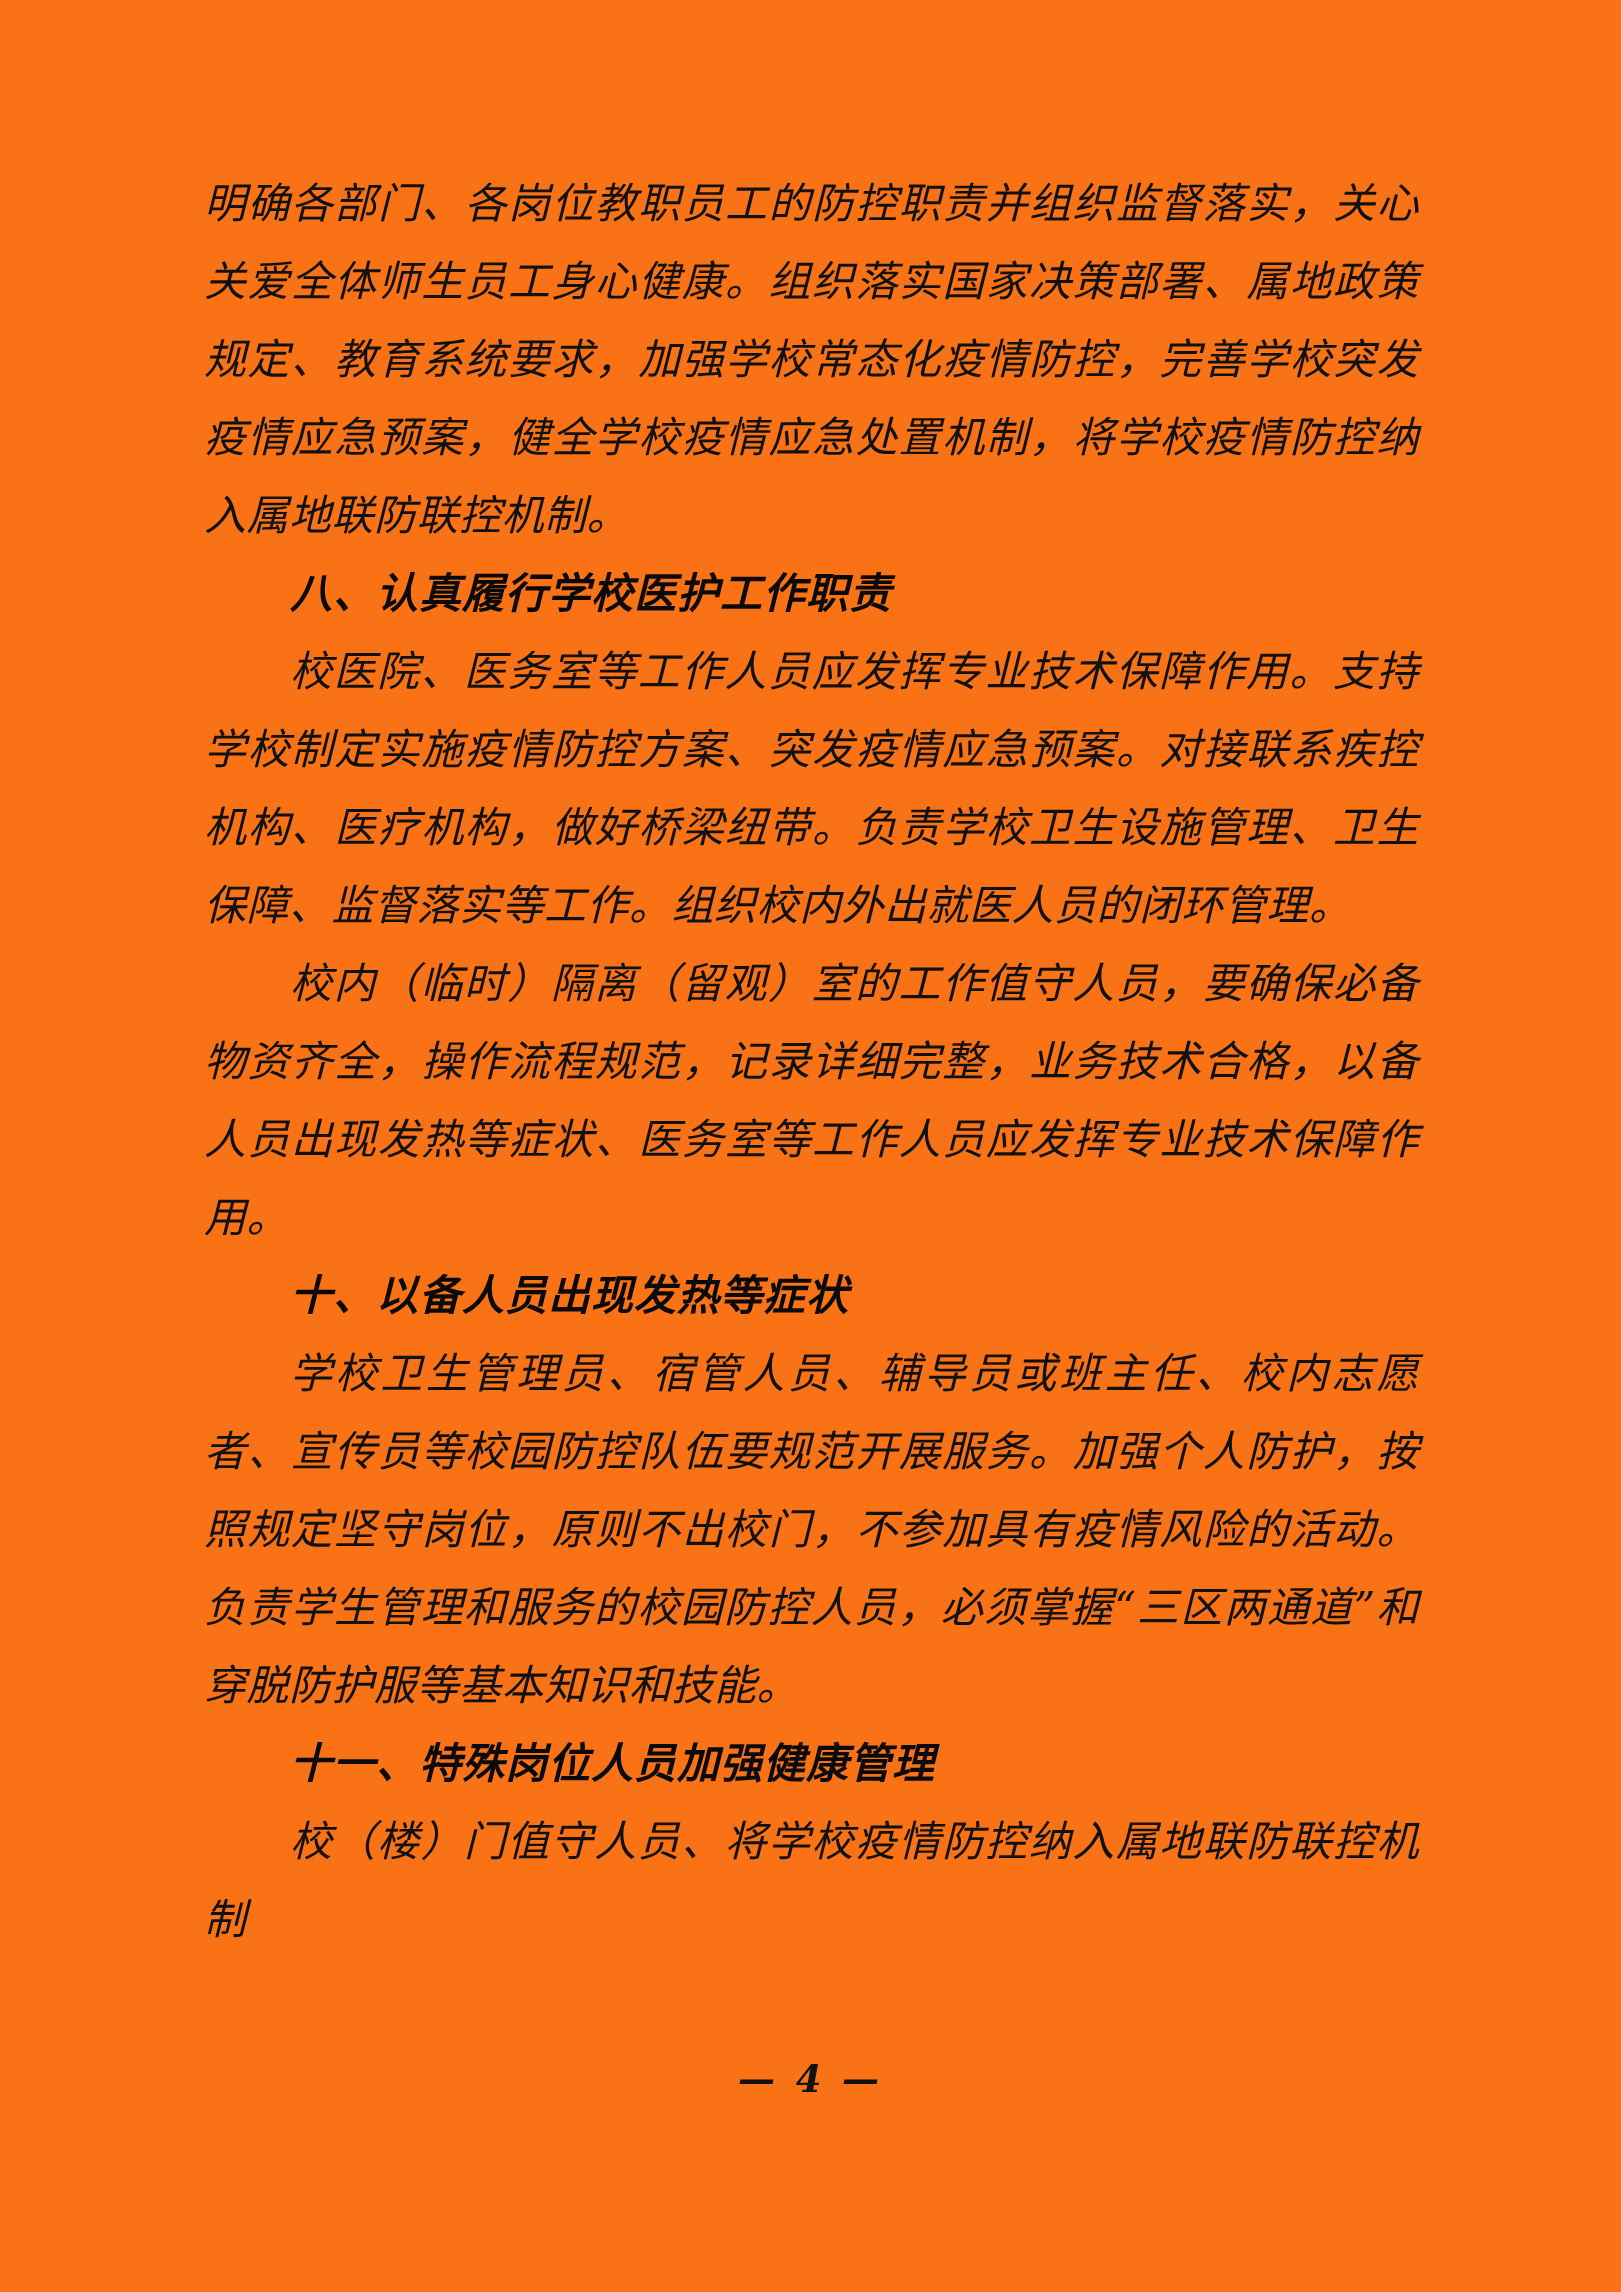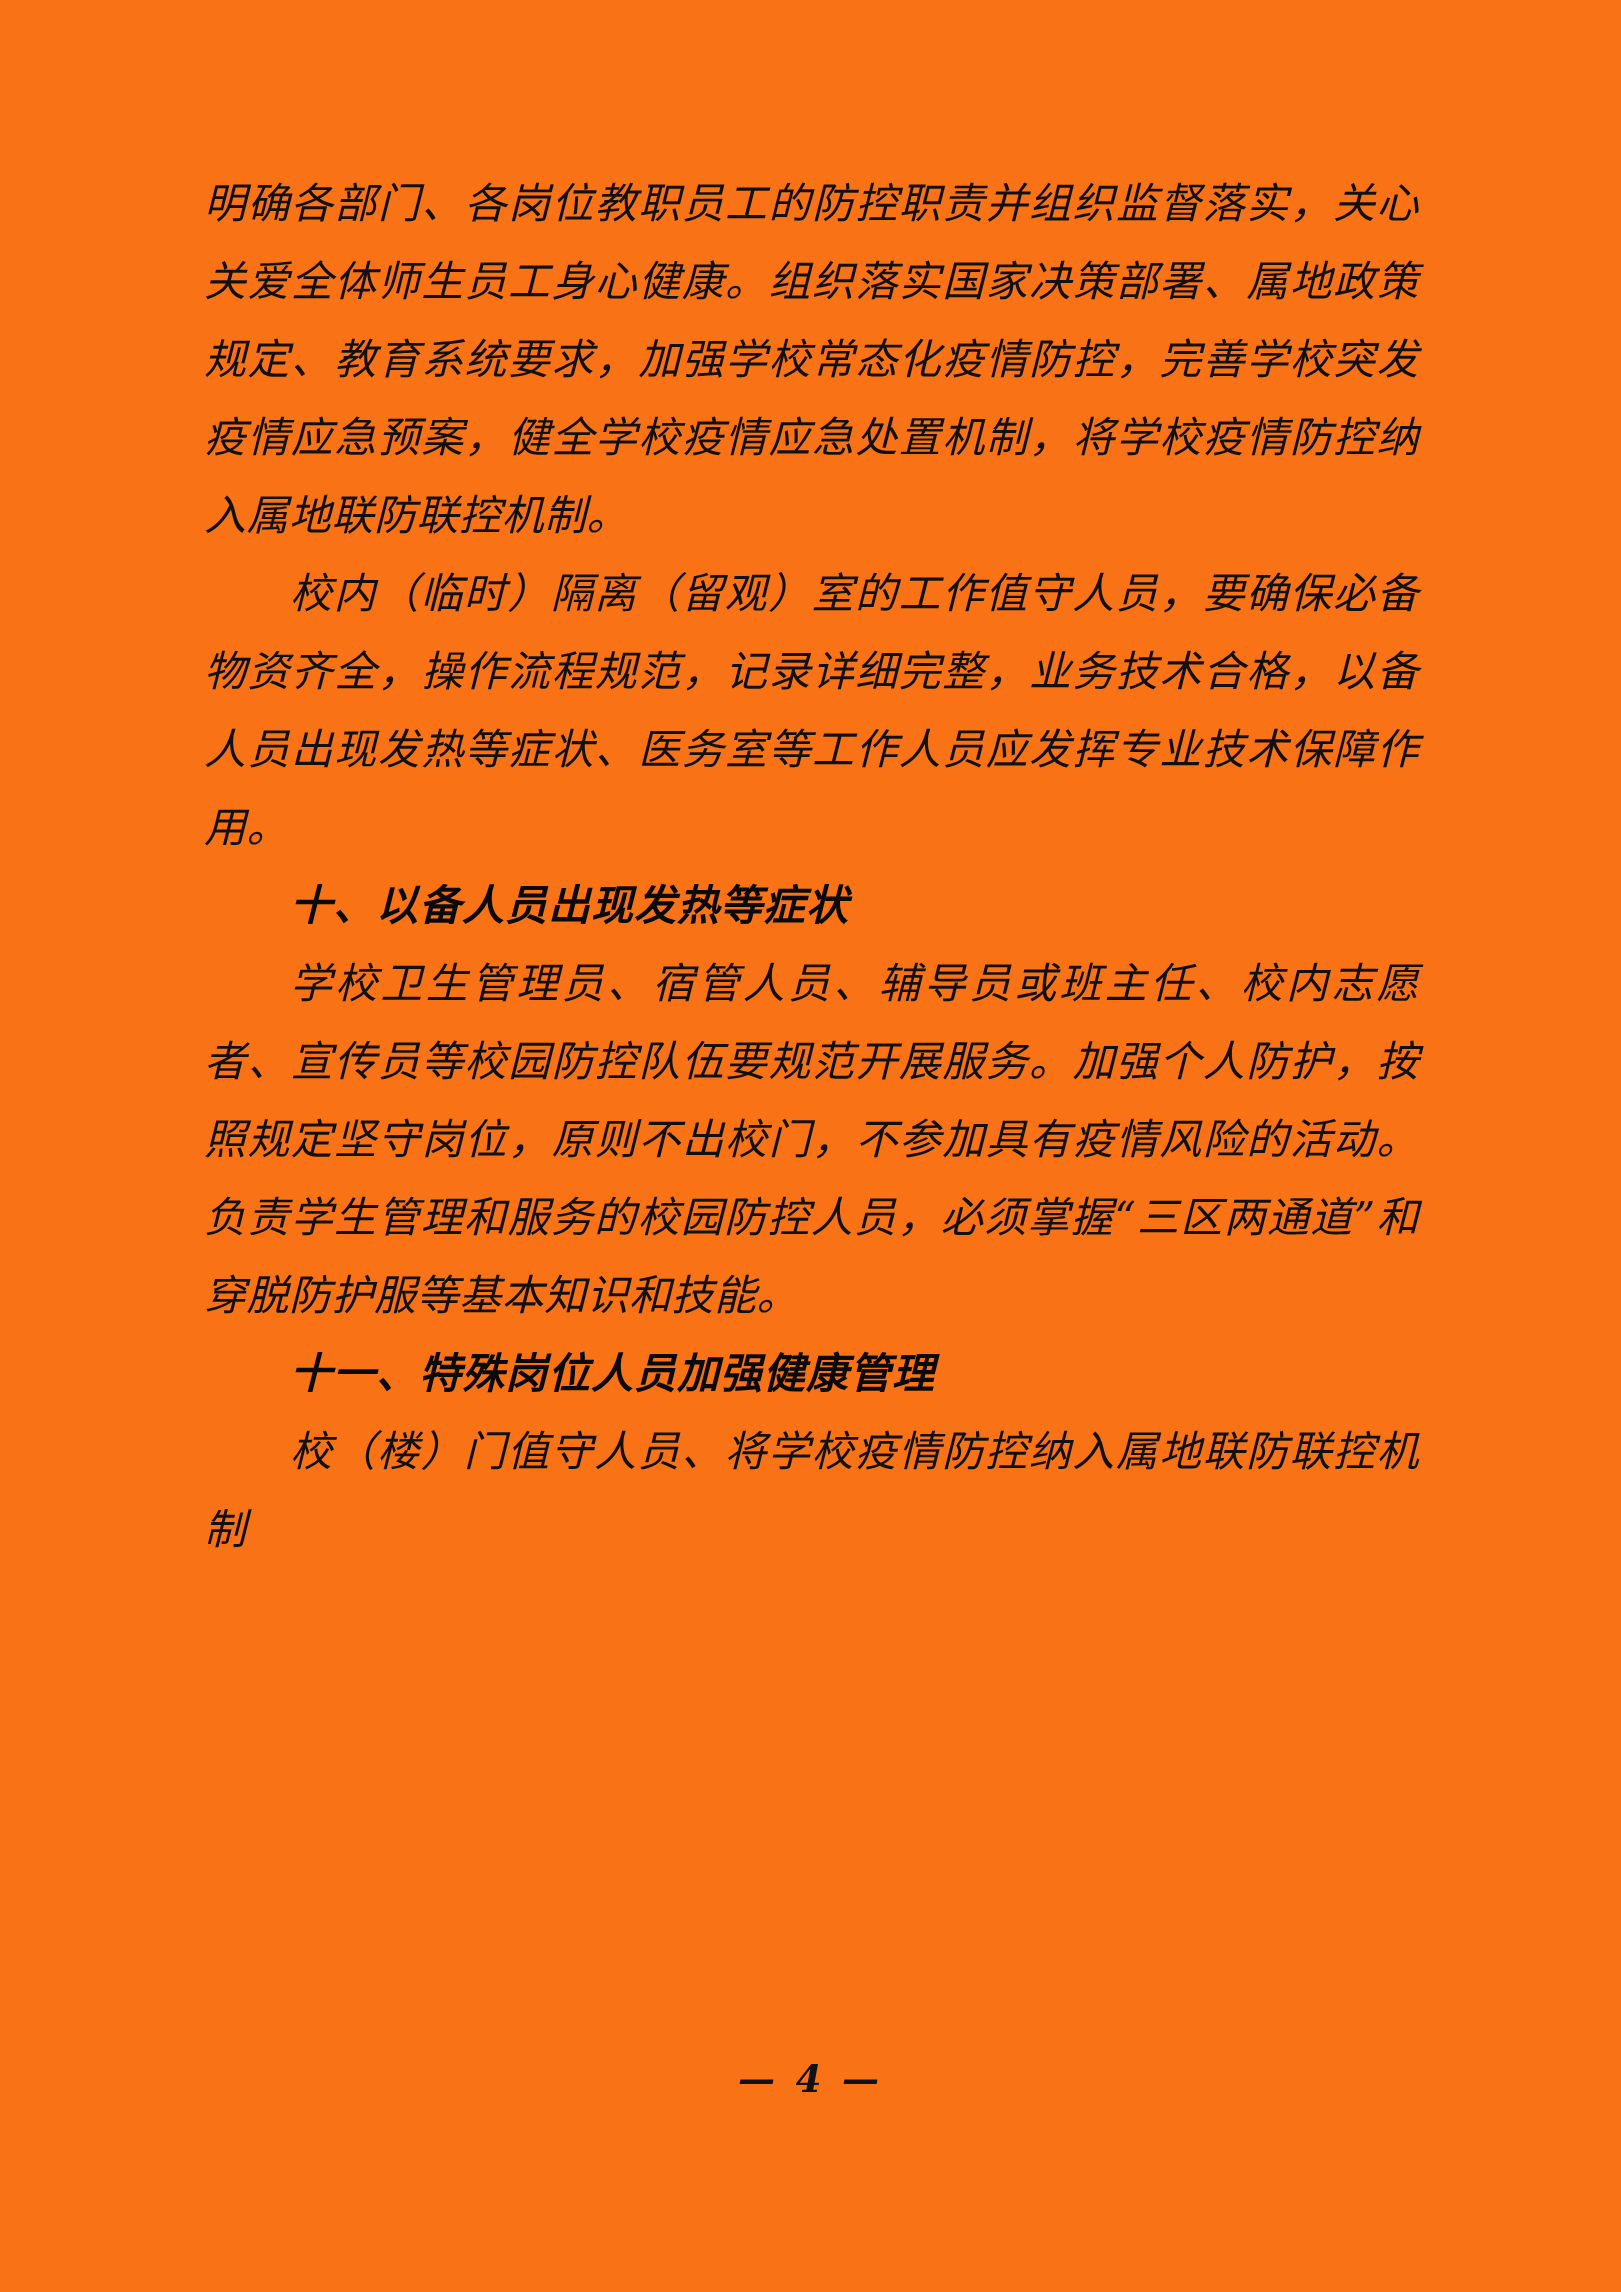--- a/index.html
+++ b/index.html
@@ -72,21 +72,23 @@
 </style>
 </head>
 <body>
 
 <div class="page">
 
   <div class="page-body">
 
     <p class="para">明确各部门、各岗位教职员工的防控职责并组织监督落实，关心关爱全体师生员工身心健康。组织落实国家决策部署、属地政策规定、教育系统要求，加强学校常态化疫情防控，完善学校突发疫情应急预案，健全学校疫情应急处置机制，将学校疫情防控纳入属地联防联控机制。</p>
 
+    <h2 class="heading">八、认真履行学校医护工作职责</h2>
 
+    <p class="para indent">校医院、医务室等工作人员应发挥专业技术保障作用。支持学校制定实施疫情防控方案、突发疫情应急预案。对接联系疾控机构、医疗机构，做好桥梁纽带。负责学校卫生设施管理、卫生保障、监督落实等工作。组织校内外出就医人员的闭环管理。</p>
 
 
     <p class="para indent">校内（临时）隔离（留观）室的工作值守人员，要确保必备物资齐全，操作流程规范，记录详细完整，业务技术合格，以备人员出现发热等症状、医务室等工作人员应发挥专业技术保障作用。</p>
 
     <h2 class="heading">十、以备人员出现发热等症状</h2>
 
     <p class="para indent">学校卫生管理员、宿管人员、辅导员或班主任、校内志愿者、宣传员等校园防控队伍要规范开展服务。加强个人防护，按照规定坚守岗位，原则不出校门，不参加具有疫情风险的活动。负责学生管理和服务的校园防控人员，必须掌握“三区两通道”和穿脱防护服等基本知识和技能。</p>
 
     <h2 class="heading">十一、特殊岗位人员加强健康管理</h2>
 

